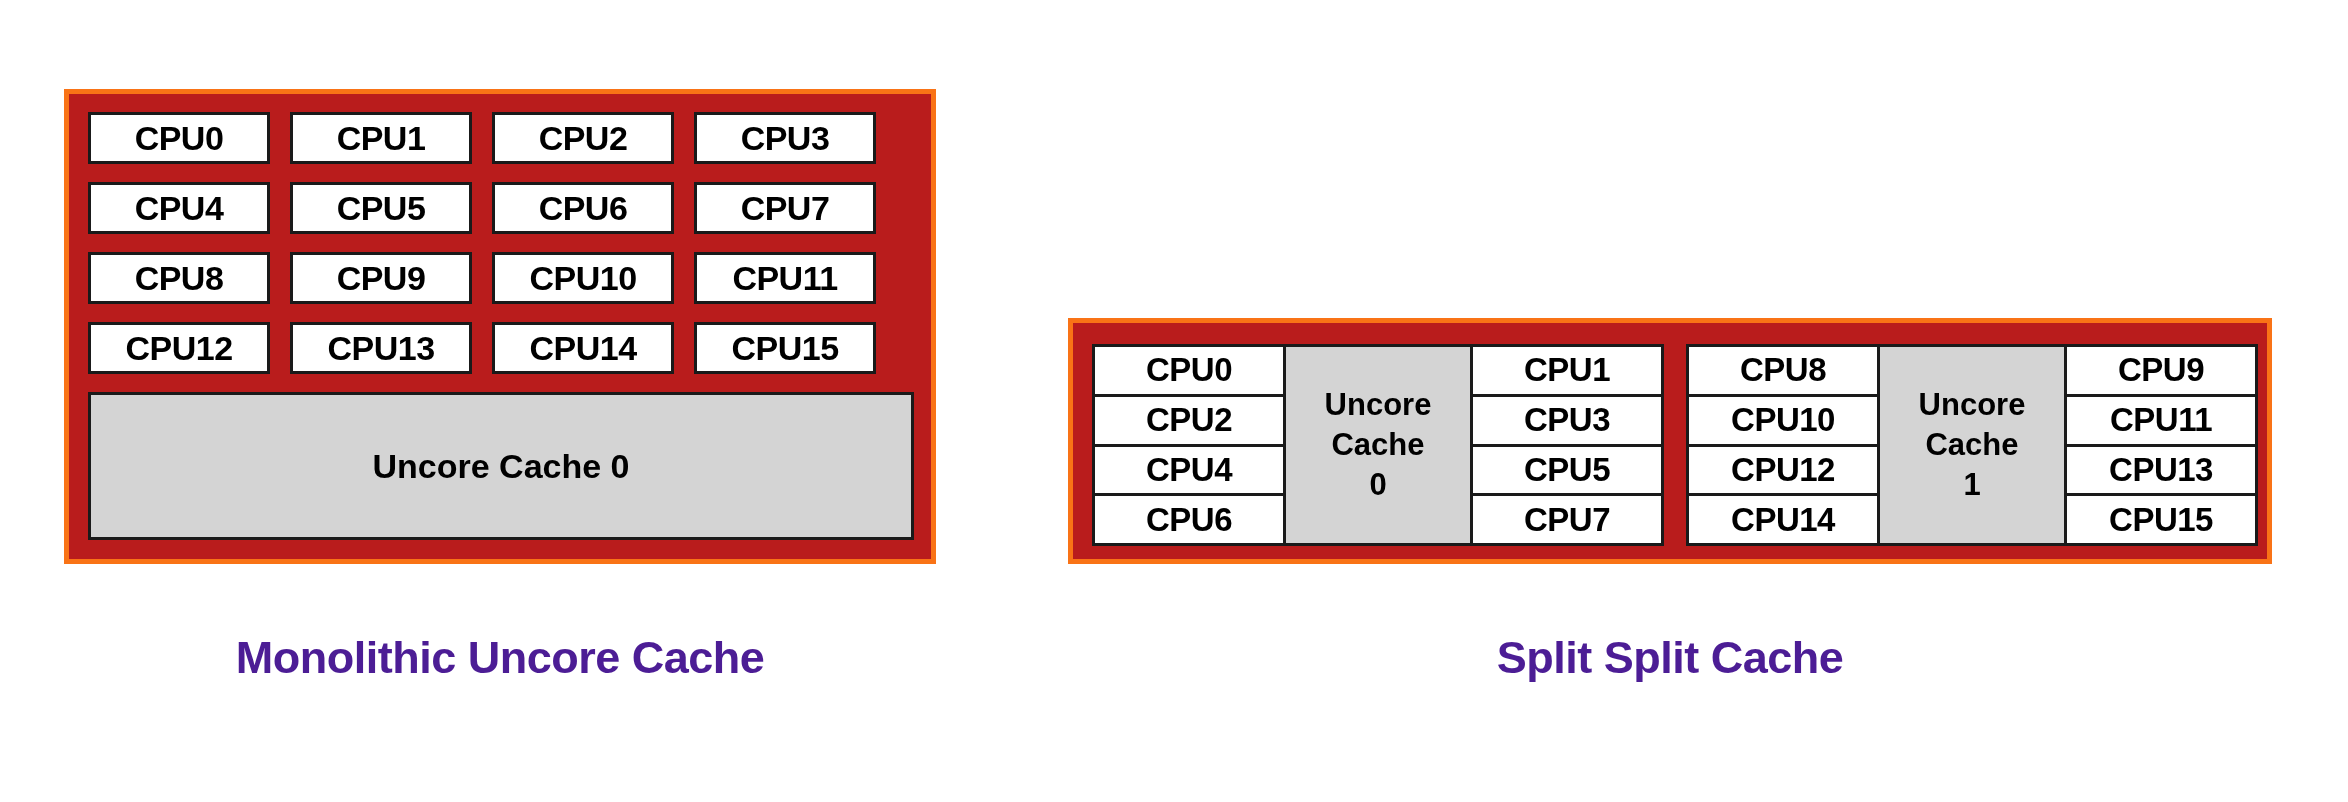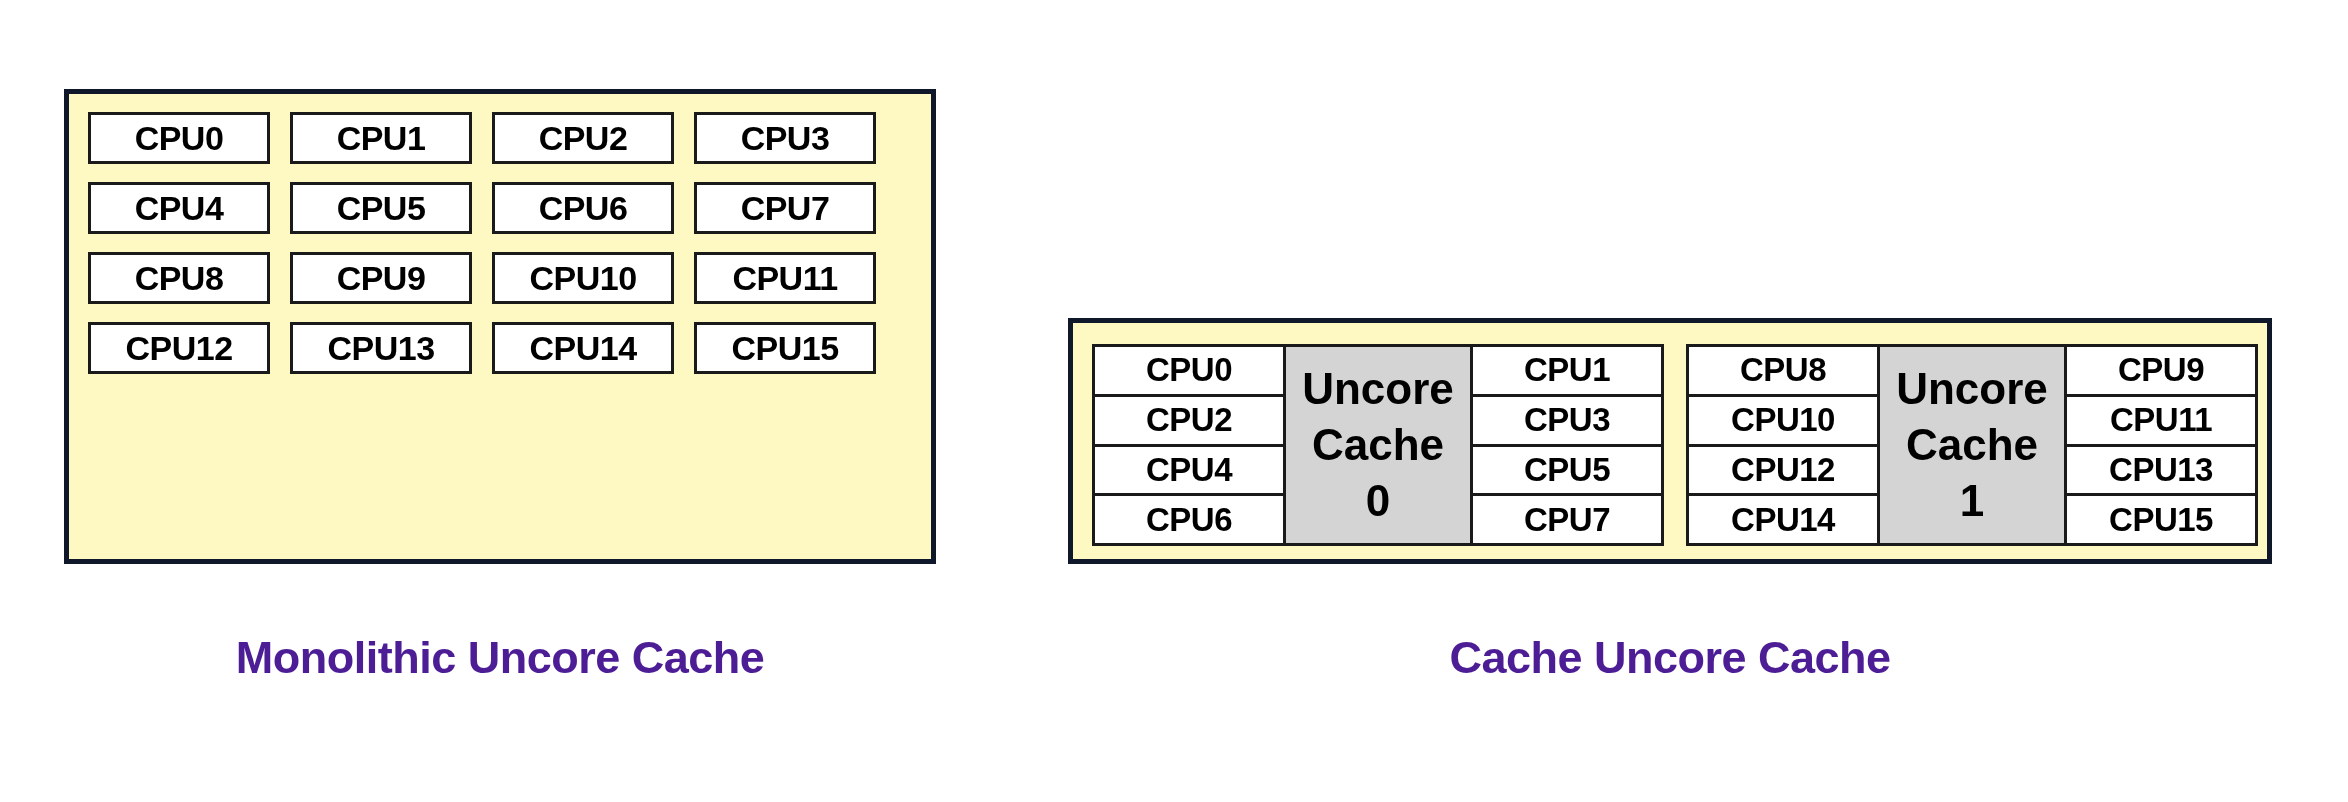--- a/index.html
+++ b/index.html
@@ -12,22 +12,22 @@
     height: 802px;
     position: relative;
     overflow: hidden;
     font-family: "Liberation Sans", sans-serif;
     color: #000000;
   }
 
   .outer-box {
     position: absolute;
     box-sizing: border-box;
-    border: 5px solid #0f172a;
-    background: #fef9c3;
+    border: 5px solid #f97316;
+    background: #b91c1c;
   }
 
   .cpu-box {
     box-sizing: border-box;
     border: 3px solid #1a1a1a;
     background: #ffffff;
     display: flex;
     align-items: center;
     justify-content: center;
     font-weight: bold;
@@ -116,21 +116,21 @@
     font-size: 33px;
   }
   .cpu-col .cpu-box:first-child { margin-top: 0; }
 
   .cluster .cache-box {
     flex: 0 0 190px;
     height: 100%;
     margin: 0 -3px;
     flex-direction: column;
     line-height: 1.28;
-    font-size: 44px;
+    font-size: 31px;
     text-align: center;
   }
   .cluster .cache-box .cache-line { display: block; }
 
   #split-caption { left: 1068px; top: 632px; width: 1204px; }
 </style>
 </head>
 <body>
 
 <div class="outer-box" id="mono-outer">
@@ -147,20 +147,21 @@
     <div class="cpu-box">CPU8</div>
     <div class="cpu-box">CPU9</div>
     <div class="cpu-box">CPU10</div>
     <div class="cpu-box">CPU11</div>
     <div class="cpu-box">CPU12</div>
     <div class="cpu-box">CPU13</div>
     <div class="cpu-box">CPU14</div>
     <div class="cpu-box">CPU15</div>
   </div>
 
+  <div class="cache-box" id="mono-cache">Uncore Cache 0</div>
 </div>
 
 <div class="caption" id="mono-caption">Monolithic Uncore Cache</div>
 
 <div class="outer-box" id="split-outer">
 
   <div id="split-inner">
 
     <div class="cluster">
       <div class="cpu-col">
@@ -198,13 +199,13 @@
         <div class="cpu-box">CPU9</div>
         <div class="cpu-box">CPU11</div>
         <div class="cpu-box">CPU13</div>
         <div class="cpu-box">CPU15</div>
       </div>
     </div>
 
   </div>
 </div>
 
-<div class="caption" id="split-caption">Cache Uncore Cache</div>
+<div class="caption" id="split-caption">Split Split Cache</div>
 
 </body></html>

